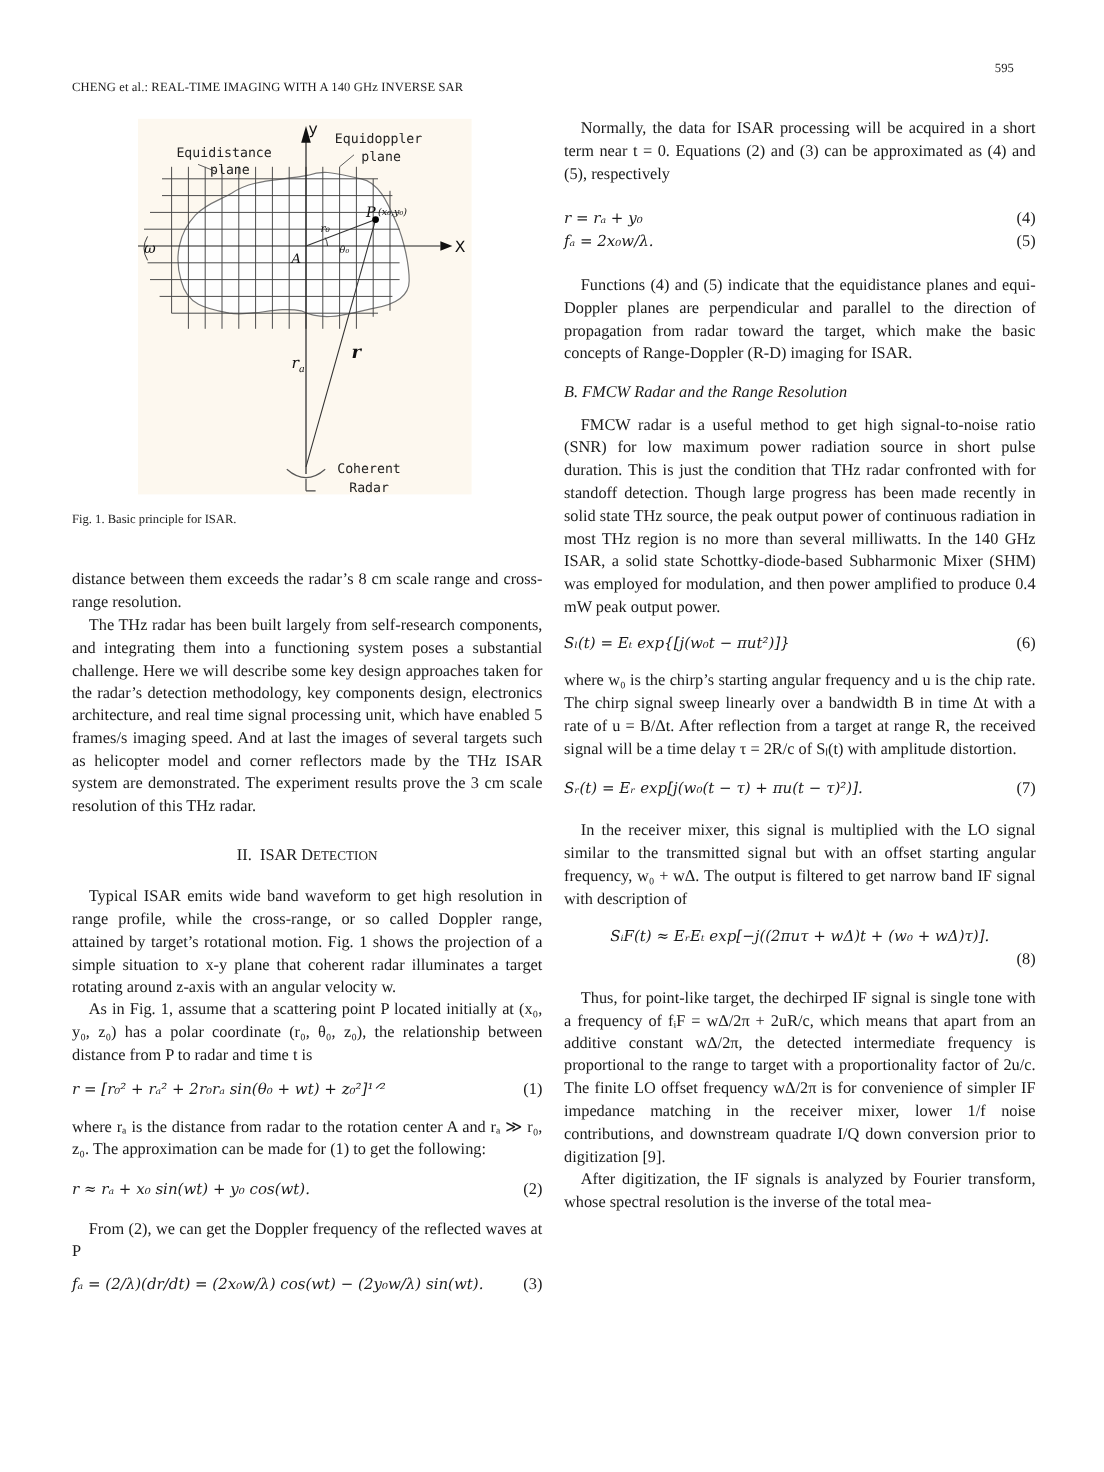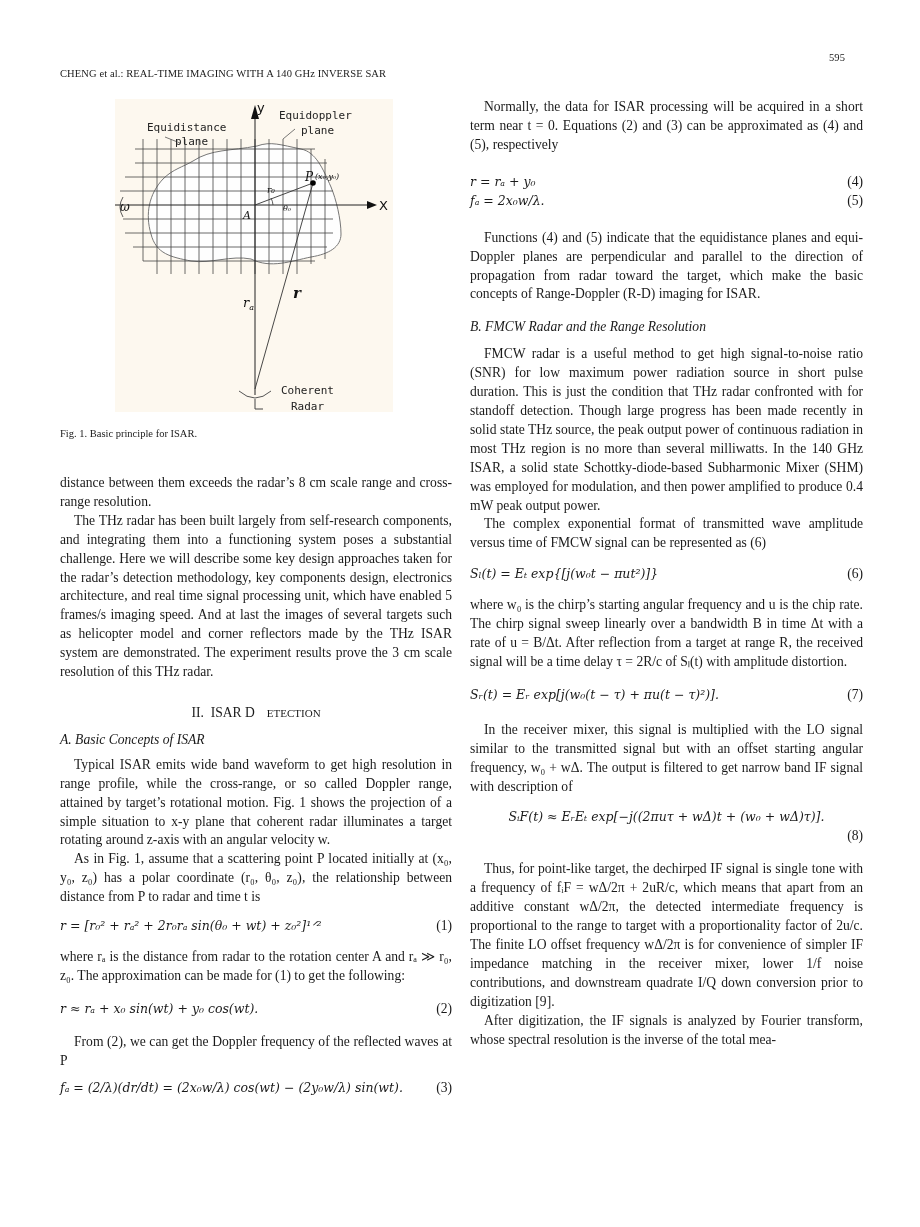--- a/index.html
+++ b/index.html
@@ -12,21 +12,21 @@
   .col { position:absolute; top:98px; width:392px; font-size:13.6px; line-height:18.9px; text-align:justify; }
   .col.left { left:60px; }
   .col.right { left:470px; width:393px; }
   p { margin:0; text-indent:14px; }
   p.noind { text-indent:0; }
   .figure { position:absolute; left:115px; top:99px; width:278px; height:313px; background:#fdf8ef; }
   .figcap { position:absolute; left:60px; top:428px; font-size:10.5px; }
   .eq { position:relative; height:19px; text-align:left; font-style:italic; font-family:"DejaVu Serif", serif; font-size:12.5px; }
   .eq .num { position:absolute; right:0; top:0; font-style:normal; font-family:"Liberation Serif", serif; font-size:13.6px; }
   .sechead { text-align:center; font-size:13.6px; }
-  .sechead .sc { font-size:11px;padding-left:12px; }
+  .sechead .sc { font-size:11px; }
   .subhead { font-style:italic; }
 </style>
 </head>
 <body>
 
 <div class="header">
   <span class="left">CHENG et al.: REAL-TIME IMAGING WITH A 140 GHz INVERSE SAR</span>
   <span class="right">595</span>
 </div>
 
@@ -101,21 +101,20 @@
 <div class="figcap">Fig. 1.   Basic principle for ISAR.</div>
 
 <div class="col left" style="top:474px;">
   <p class="noind">distance between them exceeds the radar’s 8 cm scale range and cross-range resolution.</p>
   <p>The THz radar has been built largely from self-research components, and integrating them into a functioning system poses a substantial challenge. Here we will describe some key design approaches taken for the radar’s detection methodology, key components design, electronics architecture, and real time signal processing unit, which have enabled 5 frames/s imaging speed. And at last the images of several targets such as helicopter model and corner reflectors made by the THz ISAR system are demonstrated. The experiment results prove the 3 cm scale resolution of this THz radar.</p>
   <div style="height:22px"></div>
   <div class="sechead">
     <span>II.</span>&nbsp; <span>ISAR D</span><span class="sc">ETECTION</span>
   </div>
   <div style="height:8px"></div>
-  <div class="subhead">A.  Basic Concepts of ISAR</div>
   <div style="height:6px"></div>
   <p>Typical ISAR emits wide band waveform to get high resolution in range profile, while the cross-range, or so called Doppler range, attained by target’s rotational motion. Fig. 1 shows the projection of a simple situation to x-y plane that coherent radar illuminates a target rotating around z-axis with an angular velocity w.</p>
   <p>As in Fig. 1, assume that a scattering point P located initially at (x₀, y₀, z₀) has a polar coordinate (r₀, θ₀, z₀), the relationship between distance from P to radar and time t is</p>
   <div style="height:10px"></div>
   <div class="eq"><span>r = [r₀² + rₐ² + 2r₀rₐ sin(θ₀ + wt) + z₀²]¹ᐟ²</span><span class="num">(1)</span></div>
   <div style="height:12px"></div>
   <p class="noind">where rₐ is the distance from radar to the rotation center A and rₐ ≫ r₀, z₀. The approximation can be made for (1) to get the following:</p>
   <div style="height:14px"></div>
   <div class="eq"><span>r ≈ rₐ + x₀ sin(wt) + y₀ cos(wt).</span><span class="num">(2)</span></div>
   <div style="height:14px"></div>
@@ -128,21 +127,20 @@
   <p>Normally, the data for ISAR processing will be acquired in a short term near t = 0. Equations (2) and (3) can be approximated as (4) and (5), respectively</p>
   <div style="height:18px"></div>
   <div class="eq"><span>r = rₐ + y₀</span><span class="num">(4)</span></div>
   <div class="eq"><span>fₐ = 2x₀w/λ.</span><span class="num">(5)</span></div>
   <div style="height:18px"></div>
   <p>Functions (4) and (5) indicate that the equidistance planes and equi-Doppler planes are perpendicular and parallel to the direction of propagation from radar toward the target, which make the basic concepts of Range-Doppler (R-D) imaging for ISAR.</p>
   <div style="height:14px"></div>
   <div class="subhead">B.  FMCW Radar and the Range Resolution</div>
   <div style="height:8px"></div>
   <p>FMCW radar is a useful method to get high signal-to-noise ratio (SNR) for low maximum power radiation source in short pulse duration. This is just the condition that THz radar confronted with for standoff detection. Though large progress has been made recently in solid state THz source, the peak output power of continuous radiation in most THz region is no more than several milliwatts. In the 140 GHz ISAR, a solid state Schottky-diode-based Subharmonic Mixer (SHM) was employed for modulation, and then power amplified to produce 0.4 mW peak output power.</p>
-  <p>The complex exponential format of transmitted wave amplitude versus time of FMCW signal can be represented as (6)</p>
   <div style="height:12px"></div>
   <div class="eq"><span>Sₗ(t) = Eₜ exp{[j(w₀t − πut²)]}</span><span class="num">(6)</span></div>
   <div style="height:12px"></div>
   <p class="noind">where w₀ is the chirp’s starting angular frequency and u is the chip rate. The chirp signal sweep linearly over a bandwidth B in time Δt with a rate of u = B/Δt. After reflection from a target at range R, the received signal will be a time delay τ = 2R/c of Sₗ(t) with amplitude distortion.</p>
   <div style="height:14px"></div>
   <div class="eq"><span>Sᵣ(t) = Eᵣ exp[j(w₀(t − τ) + πu(t − τ)²)].</span><span class="num">(7)</span></div>
   <div style="height:16px"></div>
   <p>In the receiver mixer, this signal is multiplied with the LO signal similar to the transmitted signal but with an offset starting angular frequency, w₀ + wΔ. The output is filtered to get narrow band IF signal with description of</p>
   <div style="height:12px"></div>
   <div class="eq" style="text-align:center;"><span>SᵢF(t) ≈ EᵣEₜ exp[−j((2πuτ + wΔ)t + (w₀ + wΔ)τ)].</span></div>

